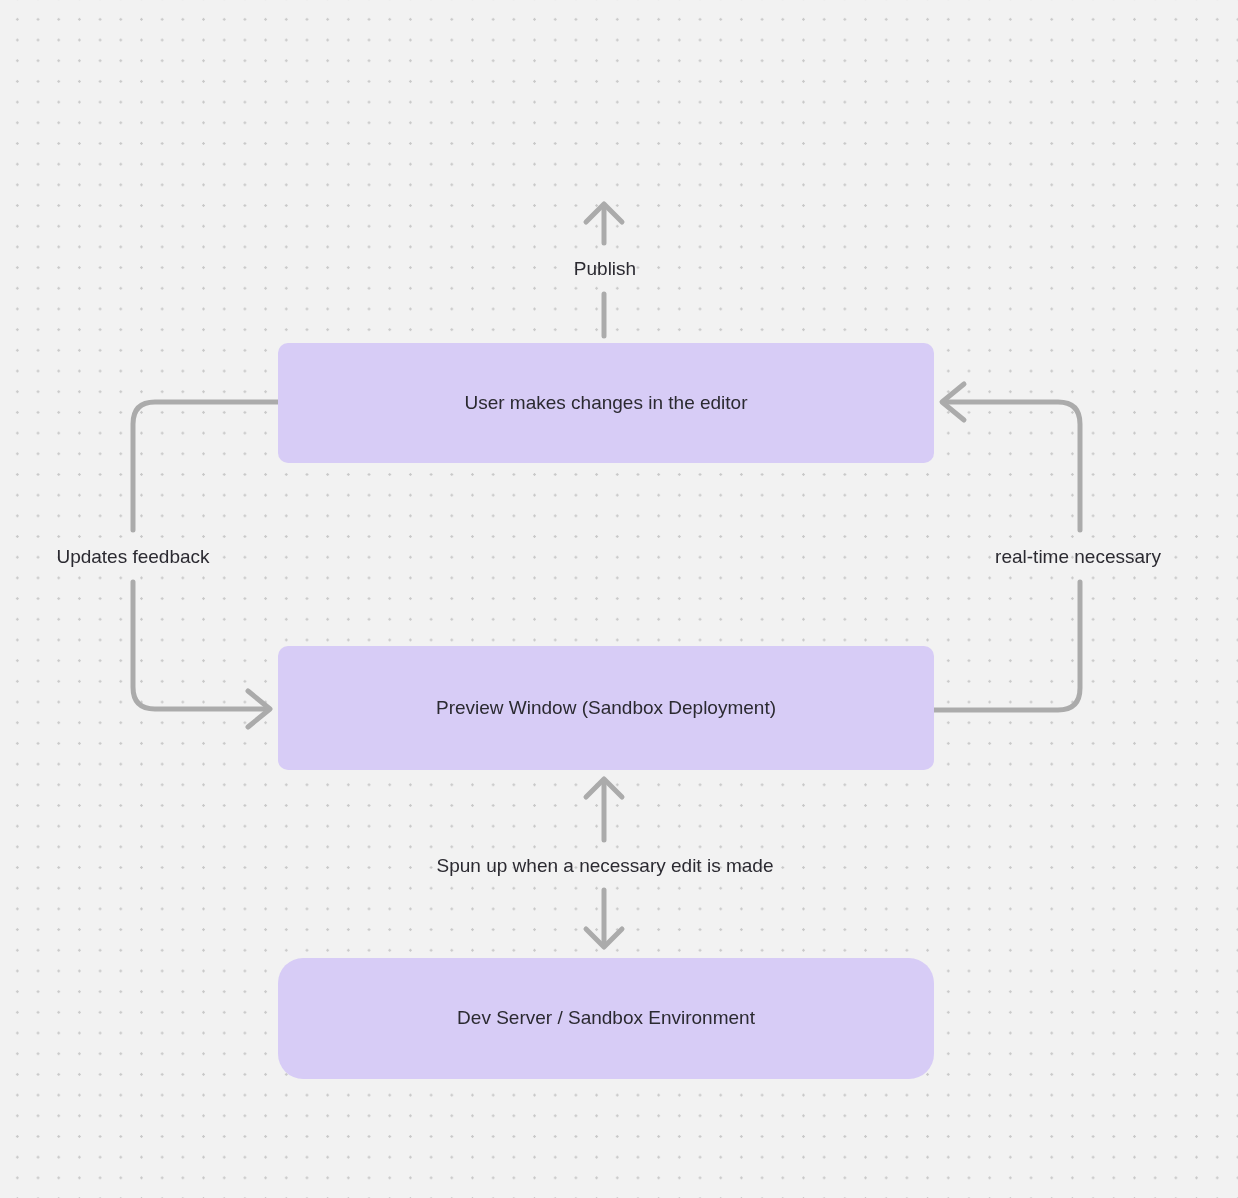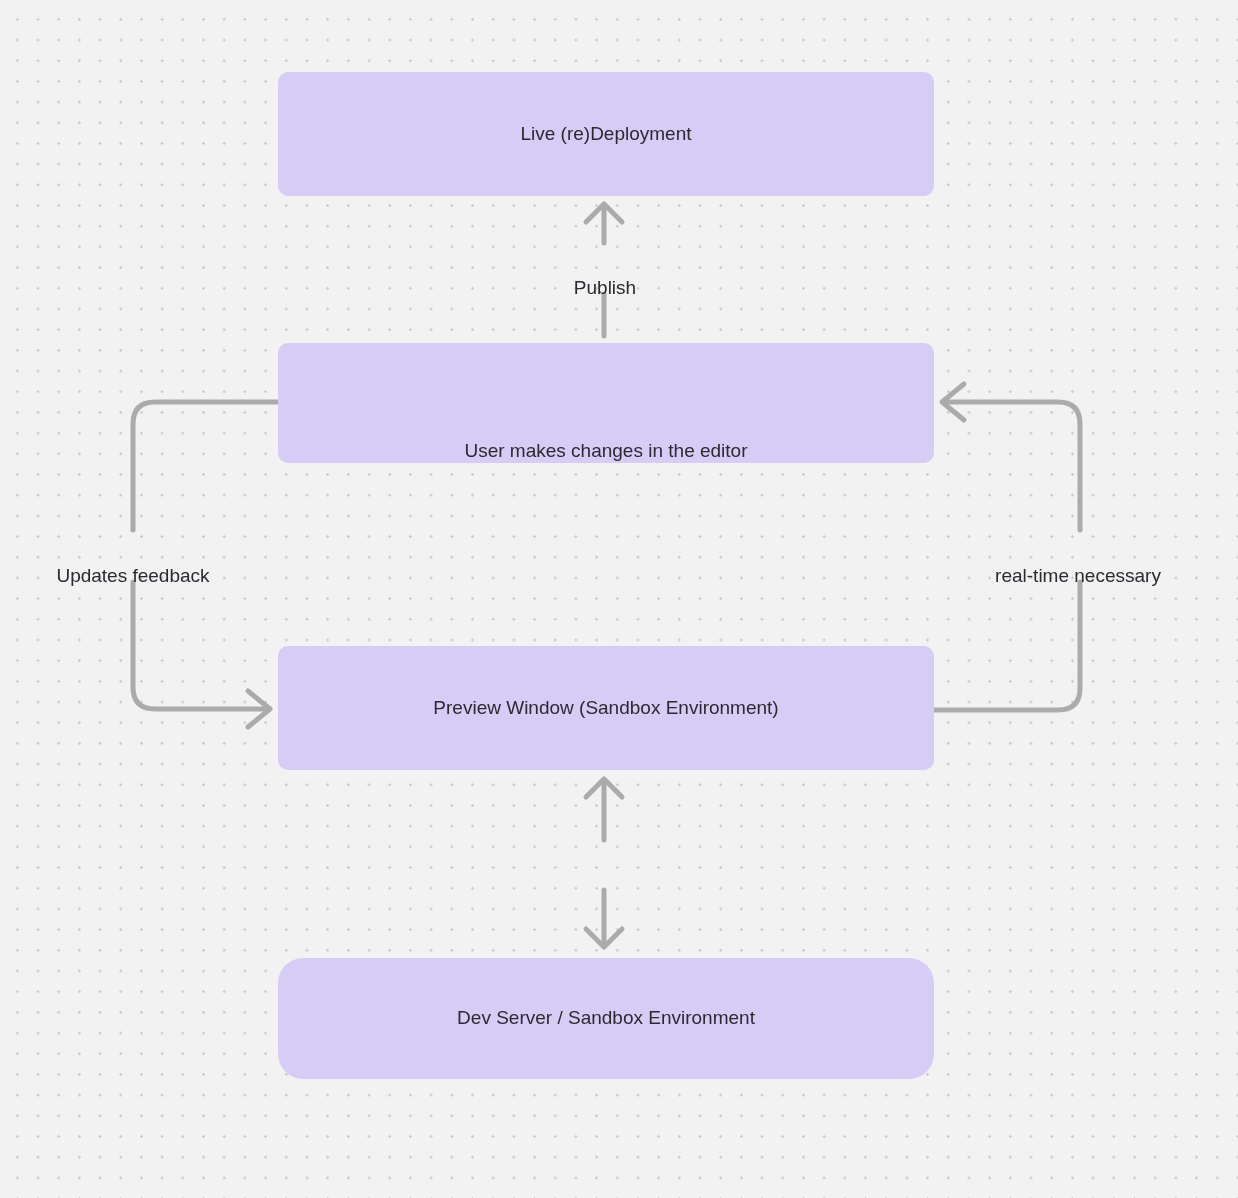--- a/index.html
+++ b/index.html
@@ -35,30 +35,29 @@
     background: #d7ccf6;
     border-radius: 10px;
     display: flex;
     align-items: center;
     justify-content: center;
     font-size: 19px;
     line-height: 1.2;
     text-align: center;
   }
   #node-live      { top: 72px;  height: 124px; }
-  #node-editor    { top: 343px; height: 120px; align-items: flex-end; }
+  #node-editor    { top: 343px; height: 120px; }
   #node-preview   { top: 646px; height: 124px; }
   #node-dev       { top: 958px; height: 121px; border-radius: 25px; }
   .edge-label {
     position: absolute;
     transform: translate(-50%, -50%);
     font-size: 19px;
     white-space: nowrap;
     color: #2b2a31;
-    margin-top: 19px;
   }
   #label-publish  { left: 605px;  top: 269px; }
   #label-updates  { left: 133px;  top: 557px; }
   #label-feedback { left: 1078px; top: 557px; }
   #label-spunup   { left: 605px;  top: 866px; }
 </style>
 </head>
 <body>
 
 <div class="canvas">
@@ -84,36 +83,34 @@
     </g>
 
     <g>
       <path d="M586 797 L604 779 L622 797"></path>
       <path d="M604 781 L604 840"></path>
       <path d="M604 890 L604 945"></path>
       <path d="M586 929 L604 947 L622 929"></path>
     </g>
   </svg>
 
-  <div class="node" id="node-live">
-    <span>Live (re)Deployment</span>
-  </div>
 
   <div class="node" id="node-editor">
     <span>User makes changes in the editor</span>
   </div>
 
   <div class="node" id="node-preview">
-    <span>Preview Window (Sandbox Environment)</span>
+    <span>Preview Window (Sandbox Deployment)</span>
   </div>
 
   <div class="node" id="node-dev">
     <span>Dev Server / Sandbox Environment</span>
   </div>
 
   <div class="edge-label" id="label-publish">Publish</div>
 
   <div class="edge-label" id="label-updates">Updates feedback</div>
 
   <div class="edge-label" id="label-feedback">real-time necessary</div>
 
+  <div class="edge-label" id="label-spunup">Spun up when a necessary edit is made</div>
 
 </div>
 
 </body></html>

